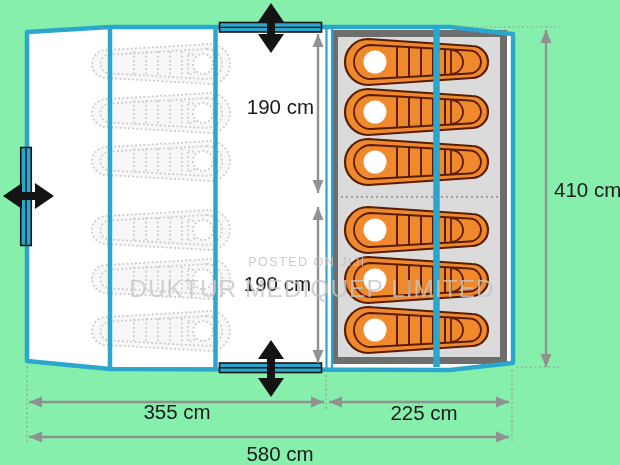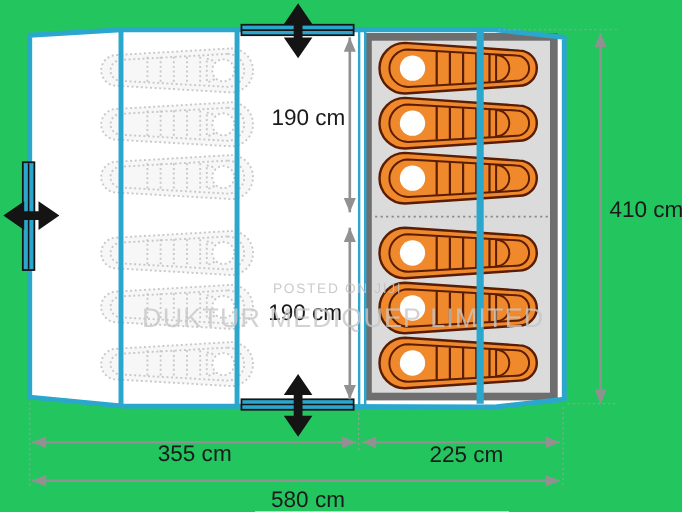--- a/index.html
+++ b/index.html
@@ -1,17 +1,17 @@
 <!DOCTYPE html>
 <html><head>
 <meta charset="utf-8">
 <style>
   html,body{margin:0;padding:0;background:#ffffff;}
   body{font-family:"Liberation Sans", sans-serif;}
-  .stage{position:relative;width:620px;height:465px;background:#22c55e;overflow:hidden;}
+  .stage{position:relative;width:620px;height:465px;background:#86efac;overflow:hidden;}
   svg{display:block;}
   .dim-label{font-size:20.5px;fill:#1b1b1b;}
   .watermark1{font-size:12.5px;fill:#c2c2c2;letter-spacing:1.5px;opacity:.85;}
   .watermark2{font-size:24.5px;fill:#c7c7c7;letter-spacing:1px;opacity:.8;}
 </style>
 </head>
 <body>
 
 <div class="stage">
 <svg width="620" height="465" viewBox="0 0 620 465">

